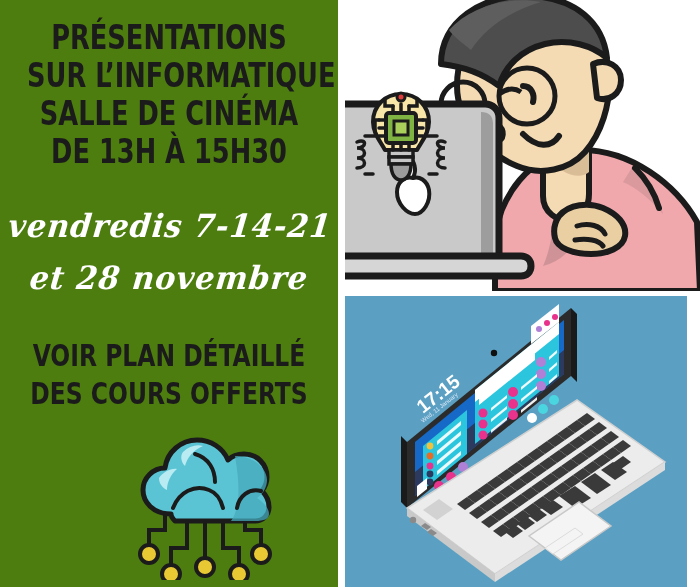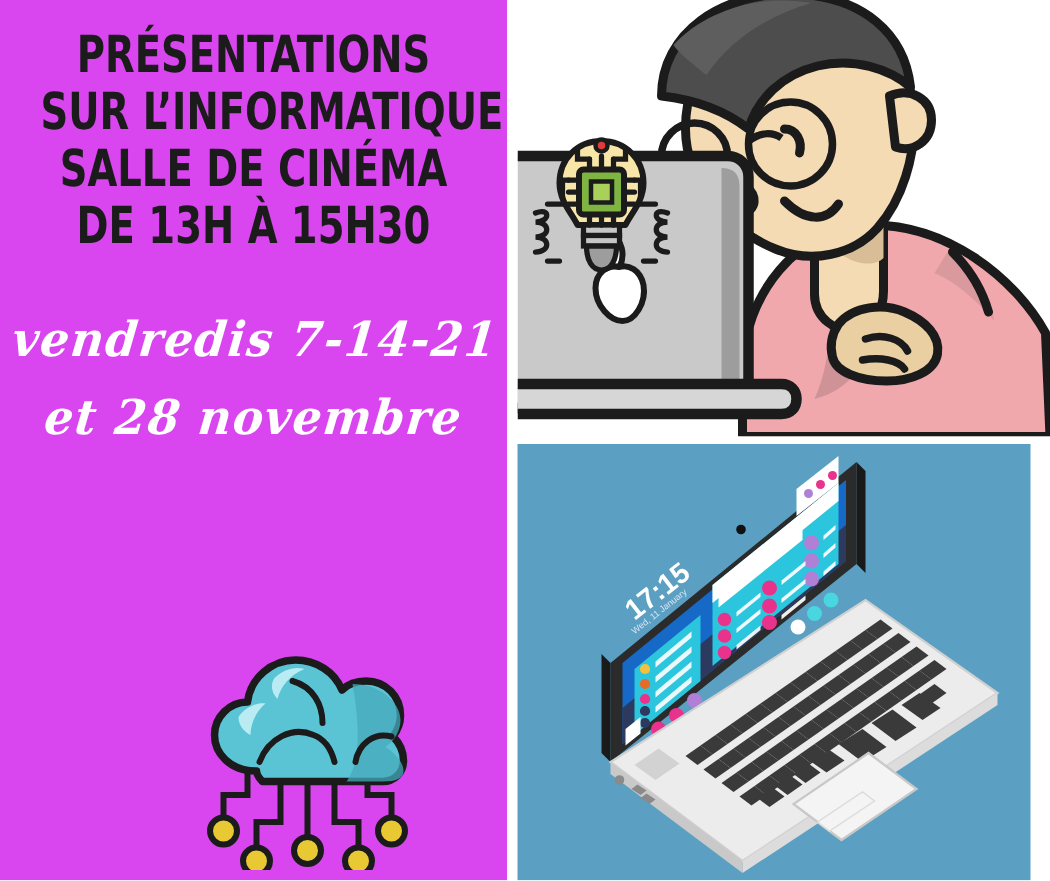--- a/index.html
+++ b/index.html
@@ -1,20 +1,20 @@
 <!DOCTYPE html>
 <html><head>
 <meta charset="utf-8">
 <style>
   html,body{margin:0;padding:0;background:#ffffff;}
   body{font-family:"Liberation Sans",sans-serif;}
   #poster{position:relative;width:700px;height:587px;background:#ffffff;overflow:hidden;}
 
   
-  #left-panel{position:absolute;left:0;top:0;width:338px;height:587px;background:#d946ef;}
+  #left-panel{position:absolute;left:0;top:0;width:338px;height:587px;background:#4d7c0f;}
   #headline-block{position:absolute;left:0;top:18px;width:338px;text-align:center;}
   #headline-block .hl{
     font-family:"Liberation Sans Narrow","DejaVu Sans Condensed","Liberation Sans",sans-serif;
     font-weight:bold;font-size:34px;line-height:38px;color:#1b1b1b;
     display:block;transform:scaleX(.84);transform-origin:50% 50%;white-space:nowrap;
   }
   #script-block{position:absolute;left:0;top:200px;width:338px;text-align:center;}
   #script-block .sc{
     display:block;font-family:"DejaVu Serif","Liberation Serif",serif;
     font-style:italic;font-weight:600;font-size:32px;line-height:52px;
@@ -50,20 +50,24 @@
       <span class="hl">SUR L’INFORMATIQUE</span>
       <span class="hl">SALLE DE CINÉMA</span>
       <span class="hl">DE 13H À 15H30</span>
     </div>
 
     <div id="script-block">
       <span class="sc">vendredis 7-14-21</span>
       <span class="sc">et 28 novembre</span>
     </div>
 
+    <div id="subhead-block">
+      <span class="sh">VOIR PLAN DÉTAILLÉ</span>
+      <span class="sh">DES COURS OFFERTS</span>
+    </div>
 
     <div id="cloud-icon">
       <svg viewBox="0 0 140 150" width="140" height="150">
 
         <g stroke="#1b1b1b" stroke-width="4" fill="none" stroke-linecap="square">
           <path d="M30 86 L30 100 L14 100 L14 116"></path>
           <path d="M52 86 L52 118 L36 118 L36 136"></path>
           <path d="M70 86 L70 128"></path>
           <path d="M88 86 L88 118 L104 118 L104 136"></path>
           <path d="M110 86 L110 100 L126 100 L126 116"></path>

